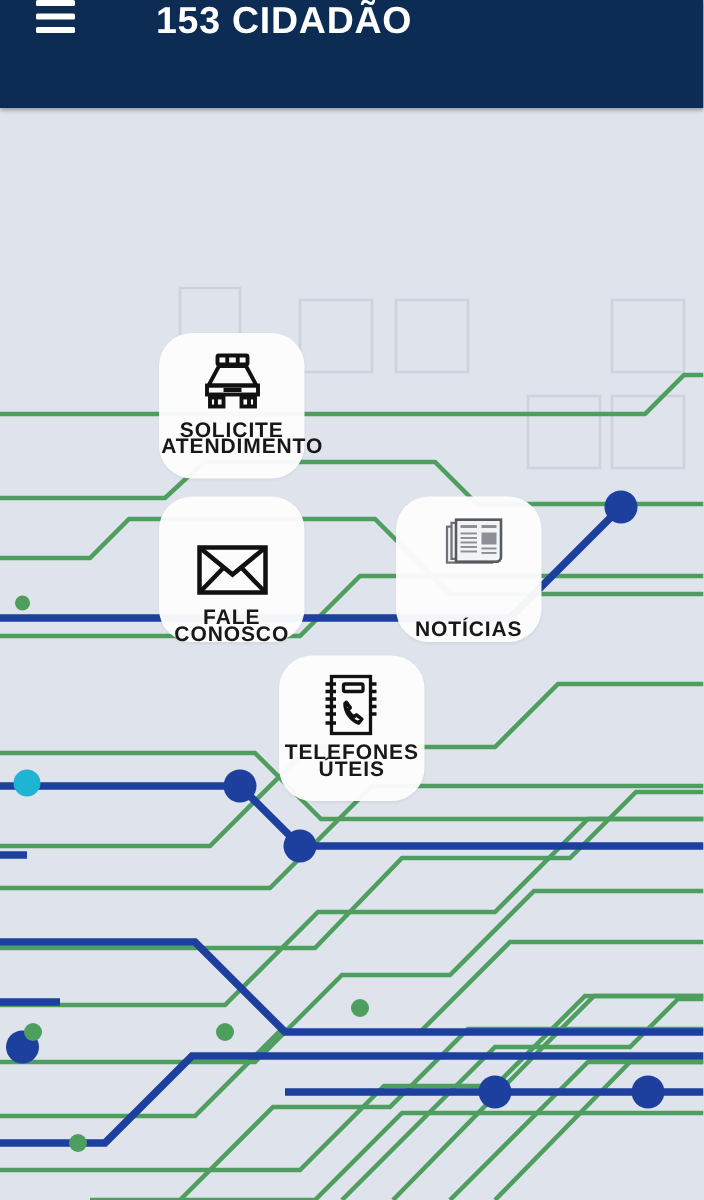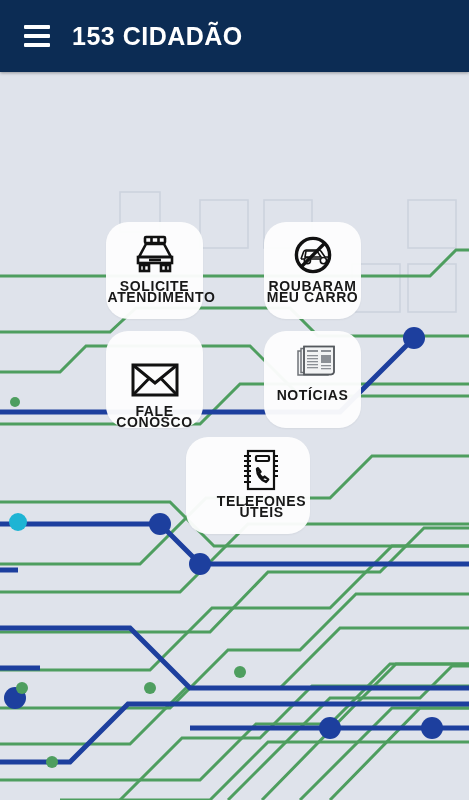--- a/index.html
+++ b/index.html
@@ -11,23 +11,24 @@
   }
   #app{position:absolute;inset:0;overflow:hidden;}
 
   
   #circuit{position:absolute;left:0;top:72px;width:469px;height:728px;display:block;}
 
   
   #header{
     position:absolute;left:0;top:0;width:469px;height:72px;
     background:#0c2c54;
-    display:flex;align-items:center;
+    display:flex;align-items:flex-start;
     box-shadow:0 1px 3px rgba(0,0,0,.35);
     z-index:20;
+    gap:32px;
   }
   #menu-btn{
     width:26px;height:22px;margin-left:24px;margin-right:22px;
     display:flex;flex-direction:column;justify-content:space-between;
     cursor:pointer;
   }
   #menu-btn i{display:block;height:4px;background:#fff;border-radius:1px;}
   #app-title{
     color:#fff;font-size:25px;font-weight:bold;letter-spacing:.5px;
     white-space:nowrap;
@@ -48,22 +49,22 @@
   }
   .tile .caption{
     margin-top:4px;
     font-size:14px;font-weight:bold;color:#181818;
     letter-spacing:.6px;line-height:11px;text-align:center;
     width:94px;text-transform:uppercase;
   }
   #tile-solicite{left:106px;top:222px;}
   #tile-roubaram{left:264px;top:222px;}
   #tile-fale{left:106px;top:331px;justify-content:flex-end;}
-  #tile-noticias{left:264px;top:331px;}
-  #tile-telefones{left:186px;top:437px;padding-left:27px;}
+  #tile-noticias{left:264px;top:331px;gap:24px;}
+  #tile-telefones{left:186px;top:437px;}
 </style>
 </head>
 <body>
 
 <div id="app">
 
   <svg id="circuit" viewBox="0 0 469 728" preserveAspectRatio="none" aria-hidden="true">
     <rect x="0" y="0" width="469" height="728" fill="#dfe3eb"></rect>
 
     <g fill="none" stroke="#ccd3de" stroke-width="1.6">
@@ -144,39 +145,20 @@
         <rect x="29" y="30" width="9" height="6"></rect>
         <line x1="17" y1="25" x2="29" y2="25"></line>
       </svg>
     </div>
     <div class="caption">
       <span>SOLICITE</span><br>
       <span>ATENDIMENTO</span>
     </div>
   </div>
 
-  <div class="tile" id="tile-roubaram">
-    <div class="glyph">
-      <svg width="44" height="44" viewBox="0 0 44 44">
-        <g fill="none" stroke="#111" stroke-width="1.6">
-          <path d="M10,26 l2.5,-7 a3,3 0 0 1 2.6,-2 h12.5 a3,3 0 0 1 2.4,1.2 l4,5.8 h2.5 a1.6,1.6 0 0 1 1.6,1.6 v2.4 h-2.2"></path>
-          <path d="M10,26 h3.2 M20,26 h9"></path>
-          <circle cx="16.4" cy="27.6" r="3.1"></circle>
-          <circle cx="32.4" cy="27.6" r="3.1"></circle>
-          <path d="M15,18 h11 l4,6 h-16 z"></path>
-        </g>
-        <circle cx="22" cy="22" r="16.6" fill="none" stroke="#111" stroke-width="3.4"></circle>
-        <line x1="10.3" y1="33.7" x2="33.7" y2="10.3" stroke="#111" stroke-width="3.4"></line>
-      </svg>
-    </div>
-    <div class="caption">
-      <span>ROUBARAM</span><br>
-      <span>MEU CARRO</span>
-    </div>
-  </div>
 
   <div class="tile" id="tile-fale">
     <div class="glyph">
       <svg width="48" height="36" viewBox="0 0 48 36" fill="none" stroke="#111" stroke-width="3" stroke-linejoin="miter">
         <rect x="2" y="3" width="44" height="30"></rect>
         <path d="M2,3 L24,21 L46,3"></path>
         <path d="M2,33 L17.5,17 M46,33 L30.5,17"></path>
       </svg>
     </div>
     <div class="caption">

